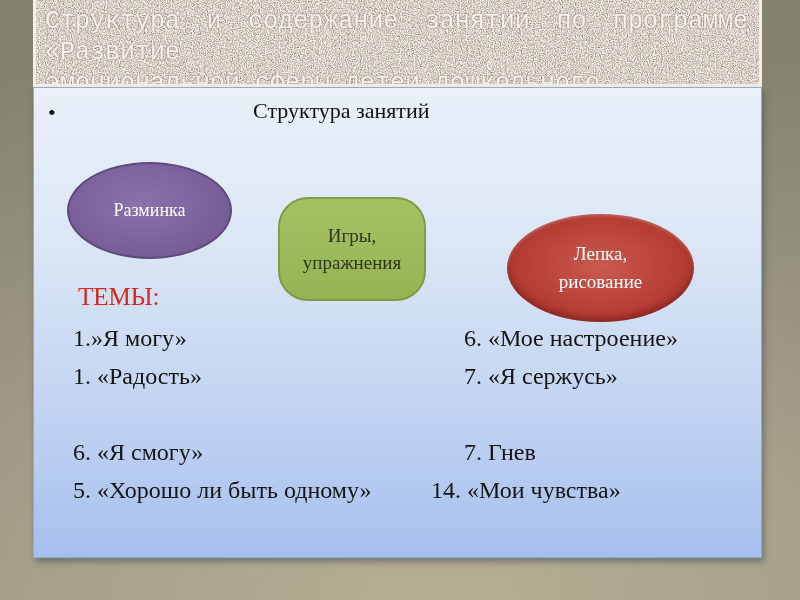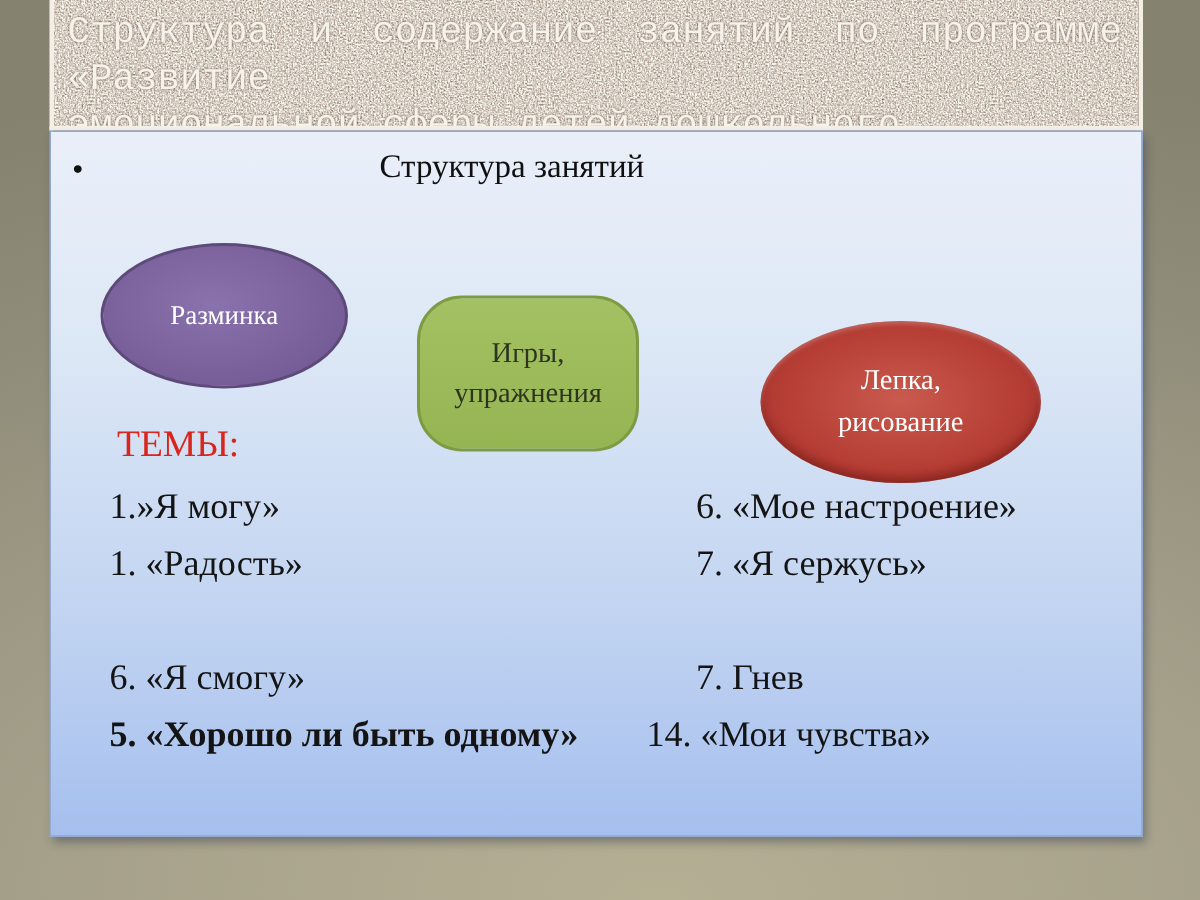--- a/index.html
+++ b/index.html
@@ -50,21 +50,21 @@
     left:507px; top:214px; width:187px; height:108px; border-radius:50%;
     background:radial-gradient(ellipse at 50% 48%, #c95a4e 0%, #b63e35 58%, #9e2f29 100%);
     box-shadow:inset 0 2px 3px rgba(255,255,255,.22), inset 0 -4px 6px rgba(95,18,14,.45);
     color:#ffffff; font-size:19px; line-height:28px;
   }
   
   .themes-label { position:absolute; left:78px; top:283px; font-size:25px; color:#d9261c; }
   .themes-list { position:absolute; left:37px; top:319px; width:716px;margin-left:36px; }
   .t-row { display:flex; height:38px; align-items:center; font-size:24px; color:#141414; }
   .t-left { width:391px; flex:none; }
-  .t-row.last .t-left { width:358px;font-weight:bold; }
+  .t-row.last .t-left { width:358px; }
 </style>
 </head>
 <body>
 
 <div class="slide">
 
   <div class="header-box">
     <svg class="texture" xmlns="http://www.w3.org/2000/svg" preserveAspectRatio="none">
       <defs>
         <filter id="grainDark" x="0" y="0" width="100%" height="100%">

